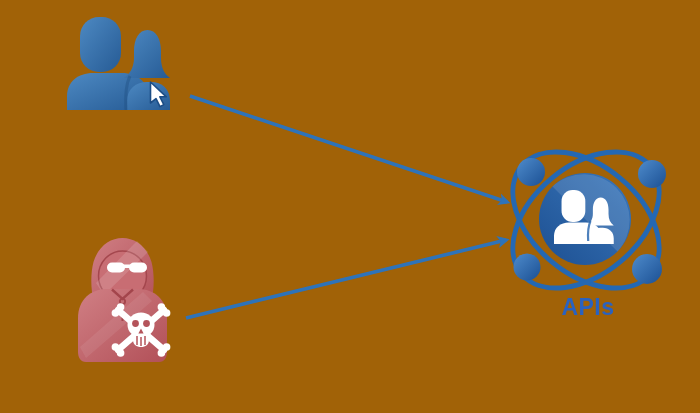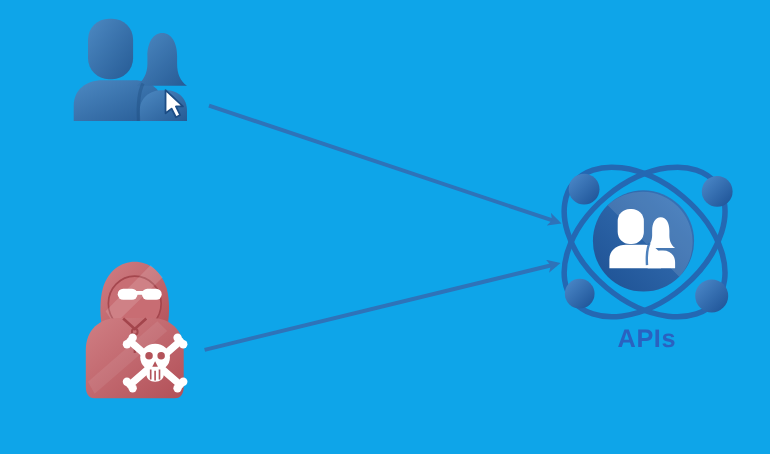--- a/index.html
+++ b/index.html
@@ -1,16 +1,16 @@
 <!DOCTYPE html>
 <html><head>
 <meta charset="utf-8">
 <style>
   html,body{margin:0;padding:0;background:#ffffff;}
-  .canvas{position:relative;width:700px;height:413px;background:#0ea5e9;overflow:hidden;
+  .canvas{position:relative;width:700px;height:413px;background:#a16207;overflow:hidden;
           font-family:"Liberation Sans",sans-serif;}
   svg{display:block;}
   .api-label{font-family:"Liberation Sans",sans-serif;font-weight:700;font-size:23px;letter-spacing:.5px;}
 </style>
 </head>
 <body>
 
 <div class="canvas">
 <svg width="700" height="413" viewBox="0 0 700 413">
   <defs>

